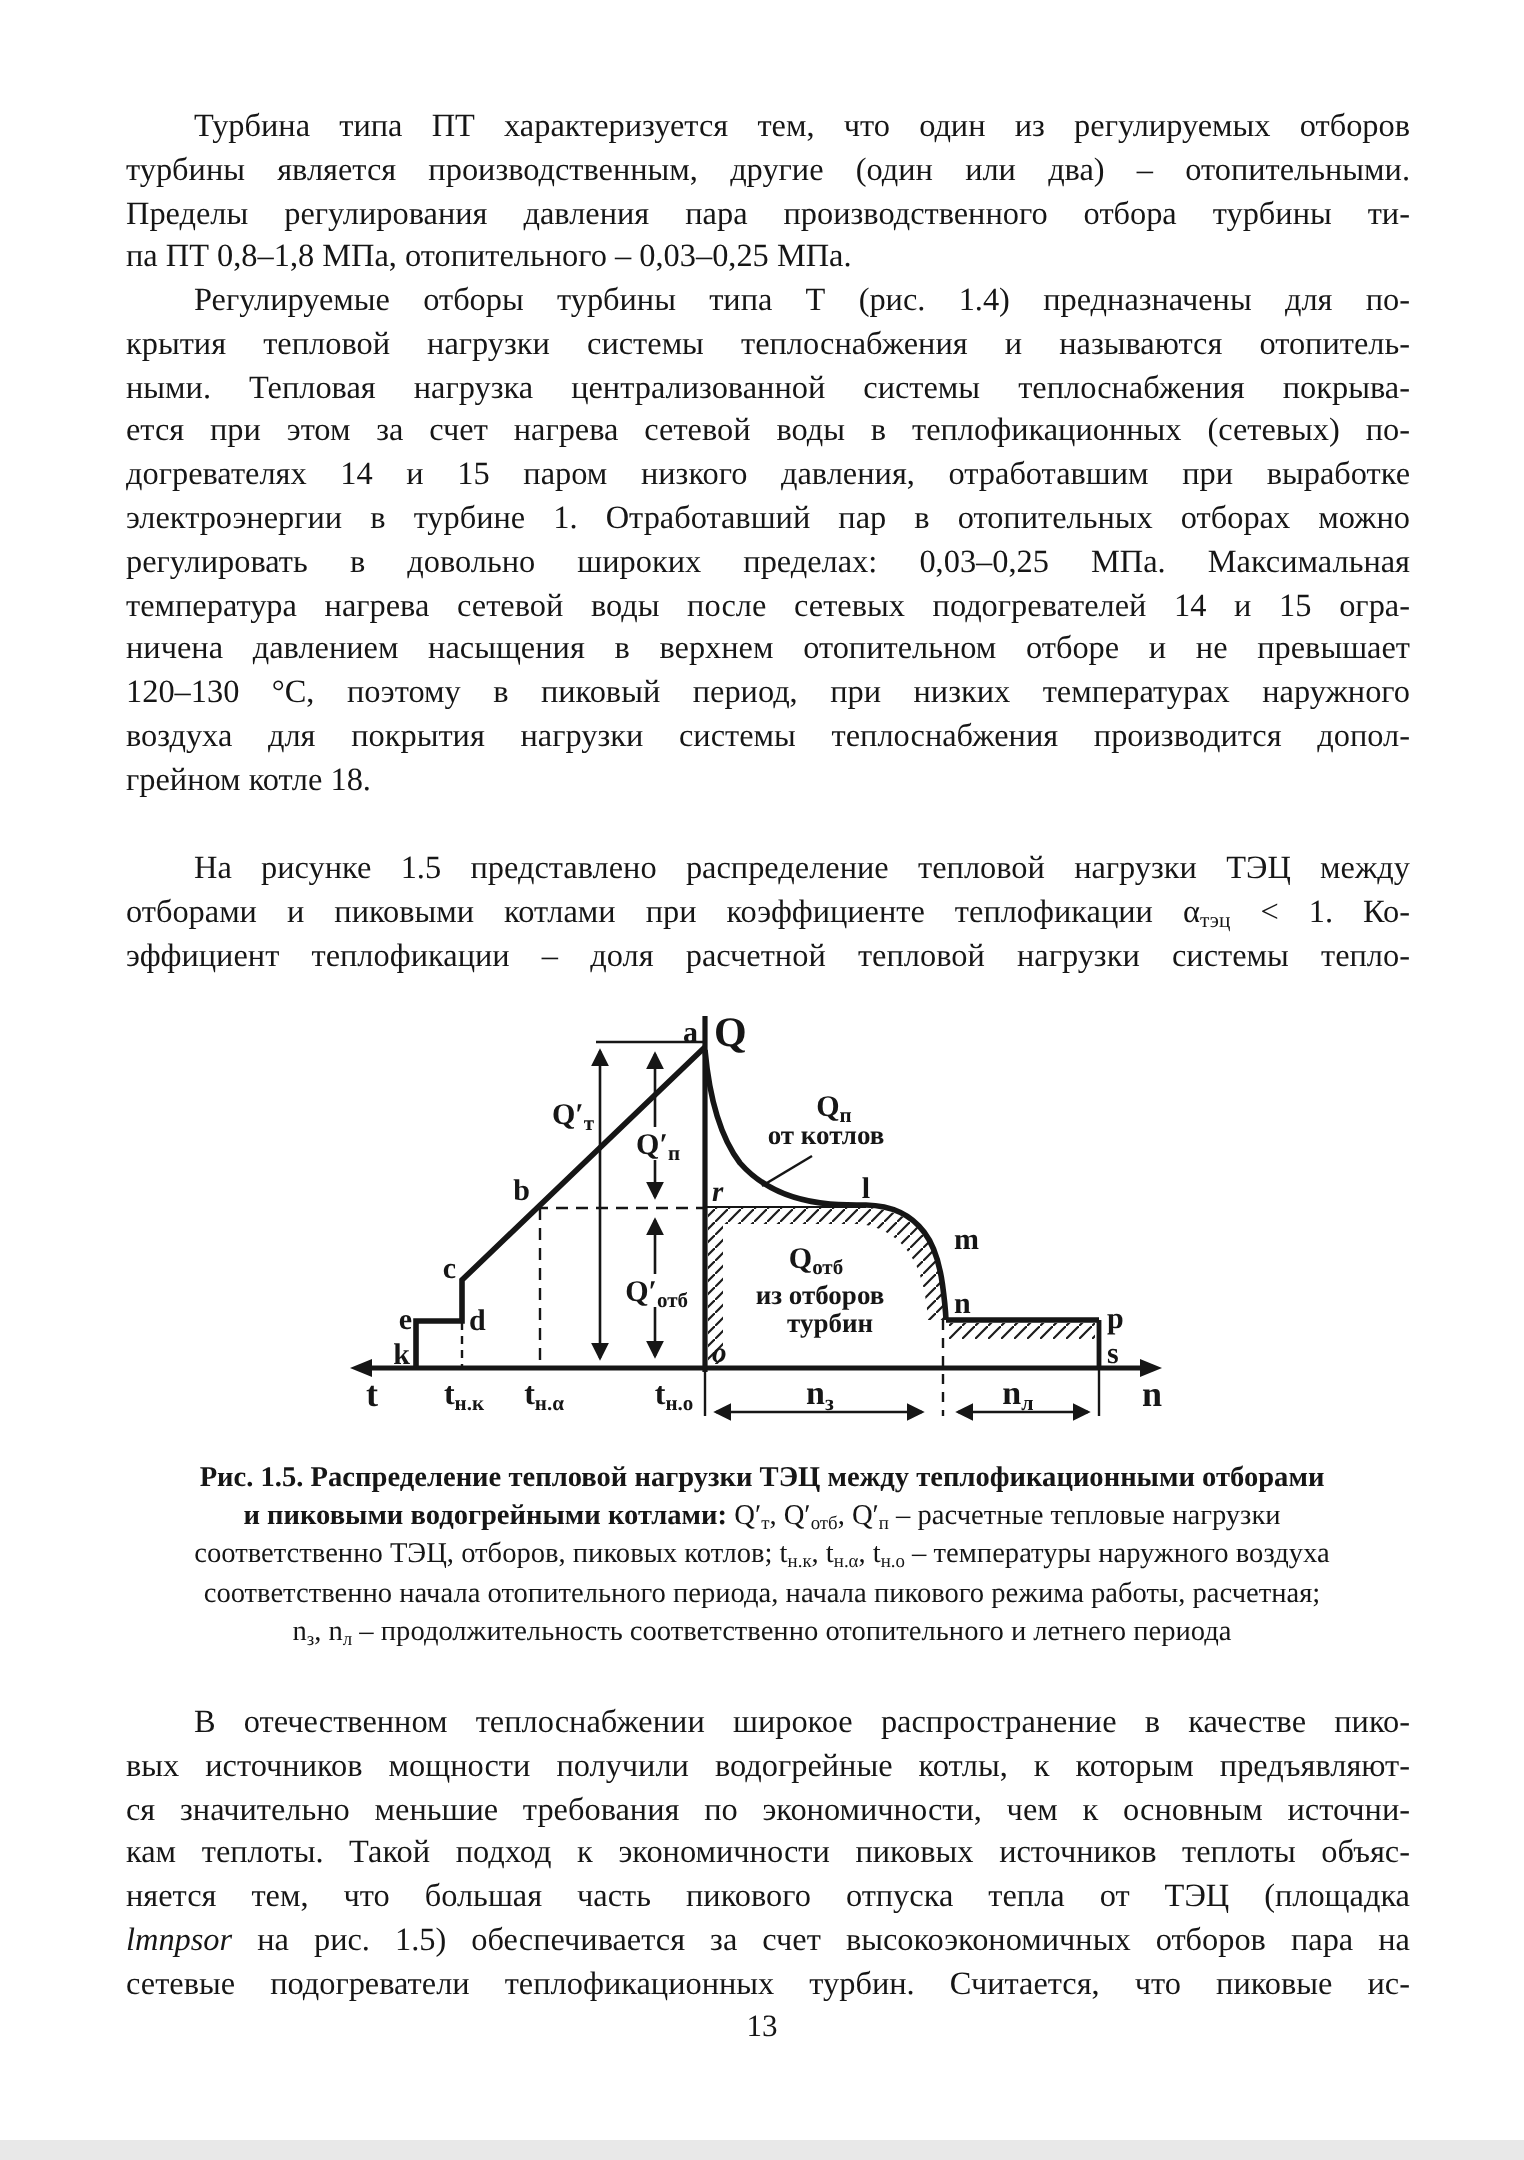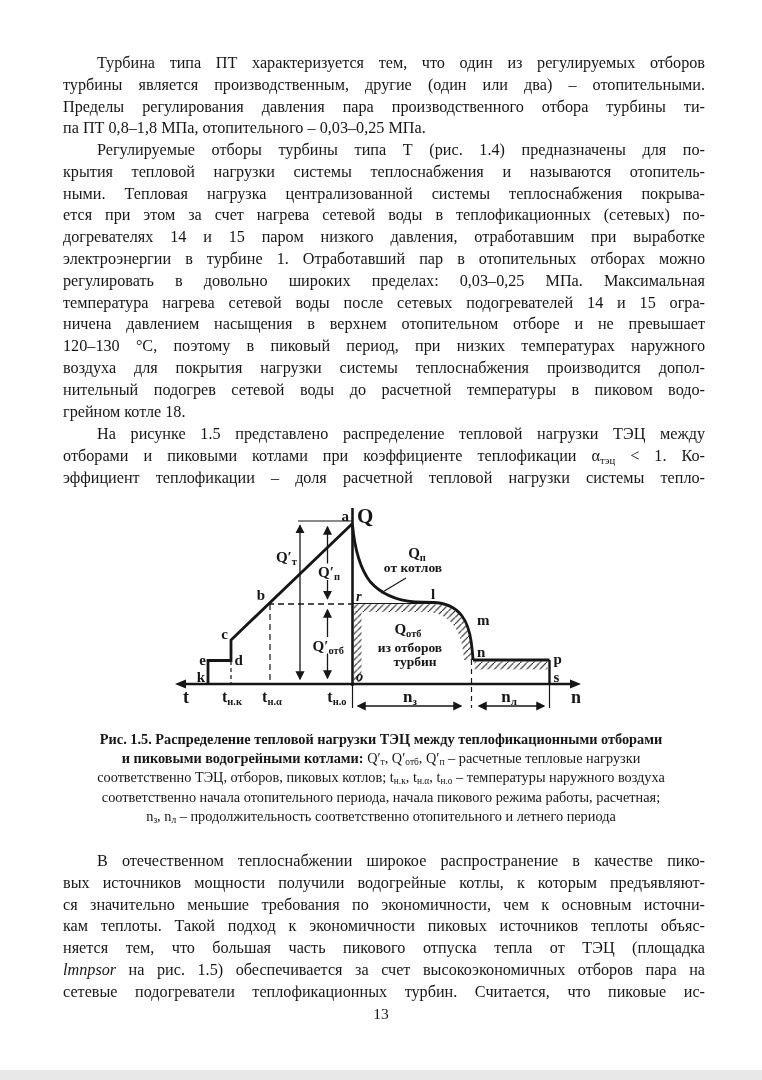--- a/index.html
+++ b/index.html
@@ -58,21 +58,20 @@
       <div class="line"><span>крытия тепловой нагрузки системы теплоснабжения и называются отопитель-</span></div>
       <div class="line"><span>ными. Тепловая нагрузка централизованной системы теплоснабжения покрыва-</span></div>
       <div class="line"><span>ется при этом за счет нагрева сетевой воды в теплофикационных (сетевых) по-</span></div>
       <div class="line"><span>догревателях 14 и 15 паром низкого давления, отработавшим при выработке</span></div>
       <div class="line"><span>электроэнергии в турбине 1. Отработавший пар в отопительных отборах можно</span></div>
       <div class="line"><span>регулировать в довольно широких пределах: 0,03–0,25 МПа. Максимальная</span></div>
       <div class="line"><span>температура нагрева сетевой воды после сетевых подогревателей 14 и 15 огра-</span></div>
       <div class="line"><span>ничена давлением насыщения в верхнем отопительном отборе и не превышает</span></div>
       <div class="line"><span>120–130 °С, поэтому в пиковый период, при низких температурах наружного</span></div>
       <div class="line"><span>воздуха для покрытия нагрузки системы теплоснабжения производится допол-</span></div>
-      <div class="line"><span>нительный подогрев сетевой воды до расчетной температуры в пиковом водо-</span></div>
       <div class="line last"><span>грейном котле 18.</span></div>
     </div>
   <div class="para" id="p3">
       <div class="line first"><span>На рисунке 1.5 представлено распределение тепловой нагрузки ТЭЦ между</span></div>
       <div class="line"><span>отборами и пиковыми котлами при коэффициенте теплофикации α</span><span class="sub">тэц</span><span> &lt; 1. Ко-</span></div>
       <div class="line"><span>эффициент теплофикации – доля расчетной тепловой нагрузки системы тепло-</span></div>
     </div>
 
   <div class="figwrap">
     <svg width="424" height="212" viewBox="168 503 424 212">

